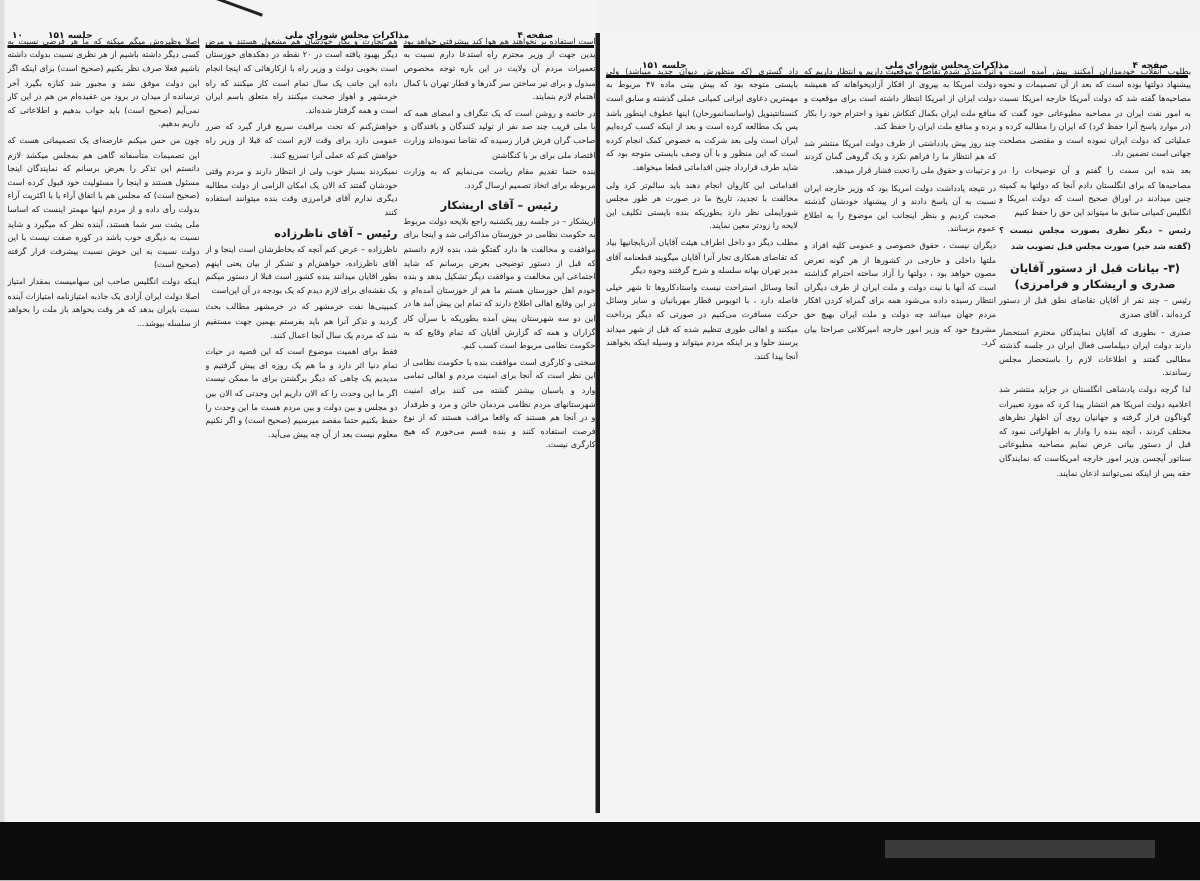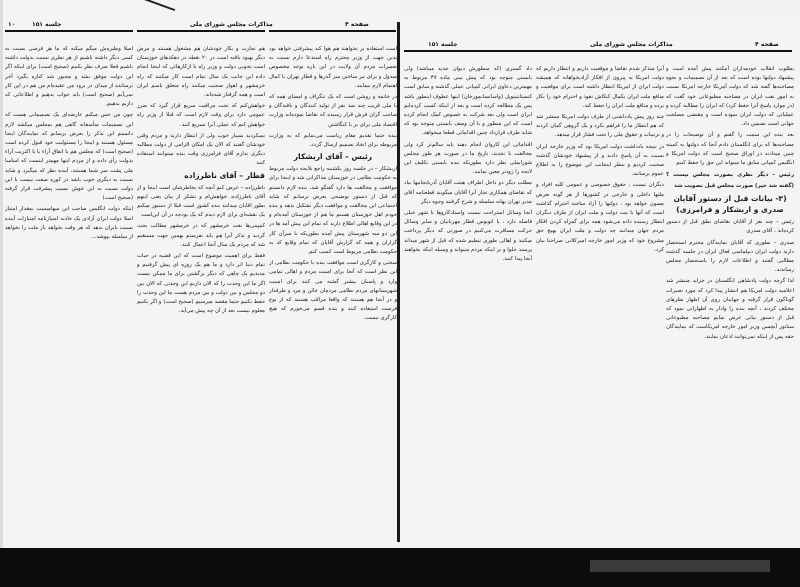--- a/index.html
+++ b/index.html
@@ -11,21 +11,21 @@
   }
   .spread { position:absolute; left:0; top:0; width:800px; height:587px; }
   .page { position:absolute; top:0; height:548px; background:#f4f4f2; }
   .page.left { left:0; width:398px; }
   .page.right { left:400px; width:400px;margin-top:20px; }
   .gutter { position:absolute; left:397px; top:22px; width:4px; height:520px; background:#1a1a1a; }
   .header { position:absolute; top:20px; height:12px; font-size:6px; font-weight:bold; direction:rtl; }
   .header .rule { position:absolute; top:10px; height:1.5px; background:#111; }
   .hdr-txt { position:absolute; top:0; white-space:nowrap; }
   .col {
-    position:absolute; top:44px; width:128px; height:490px; overflow:hidden;
+    position:absolute; top:24px; width:128px; height:490px; overflow:hidden;
     direction:rtl; text-align:justify; font-size:5.4px; line-height:9.2px;
     color:#1b1b1b; letter-spacing:-0.1px;
   }
   .col p { margin:0 0 2px 0; }
   .speaker { font-weight:bold; font-size:7.5px; line-height:11px; }
   .heading { font-weight:bold; font-size:7.5px; line-height:11px; text-align:center; }
   .bottom-bar { position:absolute; left:0; top:548px; width:800px; height:39px; background:#0d0d0d; }
   .bottom-bar .light { position:absolute; left:590px; top:12px; width:180px; height:12px; background:#6a6a6a; opacity:.5; }
   .page-left-edge { position:absolute; left:0; top:0; width:3px; height:548px; background:#ddd; }
   .streak { position:absolute; left:140px; top:3px; width:36px; height:2px; background:#222; transform:rotate(20deg); }
@@ -52,21 +52,21 @@
     <div class="col" style="left:5px;">
       <p>اصلا وظیره‌ش میگم میکنه که ما هر فرضی نسبت به کسی دیگر داشته باشیم از هر نظری نسبت بدولت داشته باشیم فعلا صرف نظر بکنیم (صحیح است) برای اینکه اگر این دولت موفق نشد و مجبور شد کناره بگیرد آخر ترسانده از میدان در برود من عقیده‌ام من هم در این کار نمی‌آیم (صحیح است) باید جواب بدهیم و اطلاعاتی که داریم بدهیم.</p>
       <p>چون من حس میکنم عارضه‌ای یک تصمیماتی هست که این تصمیمات متأسفانه گاهی هم بمجلس میکشد لازم دانستم این تذکر را بعرض برسانم که نمایندگان اینجا مسئول هستند و اینجا را مسئولیت خود قبول کرده است (صحیح است) که مجلس هم با اتفاق آراء یا با اکثریت آراء بدولت رأی داده و از مردم اینها مهمتر اینست که اساسا ملی پشت سر شما هستند، آینده نظر که میگیرد و شاید نسبت به دیگری خوب باشد در کوره صفت نیست با این دولت نسبت به این خوش نسبت پیشرفت قرار گرفته (صحیح است)</p>
       <p>اینکه دولت انگلیس صاحب این سهامیست بمقدار امتیاز اصلا دولت ایران آزادی یک جاذبه امتیازنامه امتیازات آینده نسبت بایران بدهد که هر وقت بخواهد باز ملت را بخواهد از سلسله بپوشد...</p>
     </div>
 
     <div class="col" style="left:137px;">
       <p>هم تجارت و بکار خودشان هم مشغول هستند و مرض دیگر بهبود یافته است در ۲۰ نقطه در دهکدهای خوزستان است بخوبی دولت و وزیر راه با ازکارهائی که اینجا انجام داده این جانب یک سال تمام است کار میکنند که راه خرمشهر و اهواز صحبت میکنند راه متعلق باسم ایران است و همه گرفتار شده‌اند.</p>
       <p>خواهش‌کنم که تحت مراقبت سریع قرار گیرد که ضرر عمومی دارد برای وقت لازم است که قبلا از وزیر راه خواهش کنم که عملی آنرا تسریع کنند.</p>
       <p>نمیکردند بسیار خوب ولی از انتظار دارند و مردم وقتی خودشان گفتند که الان یک امکان الزامی از دولت مطالبه دیگری ندارم آقای فرامرزی وقت بنده میتوانند استفاده کنند</p>
-      <p class="speaker">قطار – آقای ناظرزاده</p>
+      <p class="speaker">رئیس – آقای ناظرزاده</p>
       <p>ناظرزاده – عرض کنم آنچه که بخاطرشان است اینجا و از آقای ناظرزاده، خواهش‌ام و تشکر از بیان یعنی اینهم بطور اقایان میدانند بنده کشور است قبلا از دستور میکنم یک نقشه‌ای برای لازم دیدم که یک بودجه در آن این‌است</p>
       <p>کمپینی‌ها نفت خرمشهر که در خرمشهر مطالب بحث گردید و تذکر آنرا هم باید بفرستم بهمین جهت مستقیم شد که مردم یک سال آنجا اعمال کنند.</p>
       <p>فقط برای اهمیت موضوع است که این قضیه در حیات تمام دنیا اثر دارد و ما هم یک روزه ای پیش گرفتیم و مدیدیم یک چاهی که دیگر برگشتن برای ما ممکن نیست اگر ما این وحدت را که الان داریم این وحدتی که الان بین دو مجلس و بین دولت و بین مردم هست ما این وحدت را حفظ بکنیم حتما مقصد میرسیم (صحیح است) و اگر نکنیم معلوم نیست بعد از آن چه پیش می‌آید.</p>
     </div>
 
     <div class="col" style="left:269px;">
       <p>است استفاده بر نخواهند هم هوا کند پیشرفتی خواهد بود بدین جهت از وزیر محترم راه استدعا دارم نسبت به تعمیرات مردم آن ولایت در این باره توجه مخصوص مبذول و برای تیر ساختن سر گذرها و قطار تهران با کمال اهتمام لازم بنمایند.</p>
       <p>در خاتمه و روشن است که یک تنگراف و امضای همه که با ملی قریب چند صد نفر از تولید کنندگان و بافندگان و صاحب گران فرش قرار رسیده که تقاضا نموده‌اند وزارت اقتصاد ملی برای بر با کنگاشتن</p>
       <p>بنده حتما تقدیم مقام ریاست می‌نمایم که به وزارت مربوطه برای اتخاذ تصمیم ارسال گردد.</p>
       <p class="speaker" style="text-align:center;">رئیس – آقای اریشکار</p>

